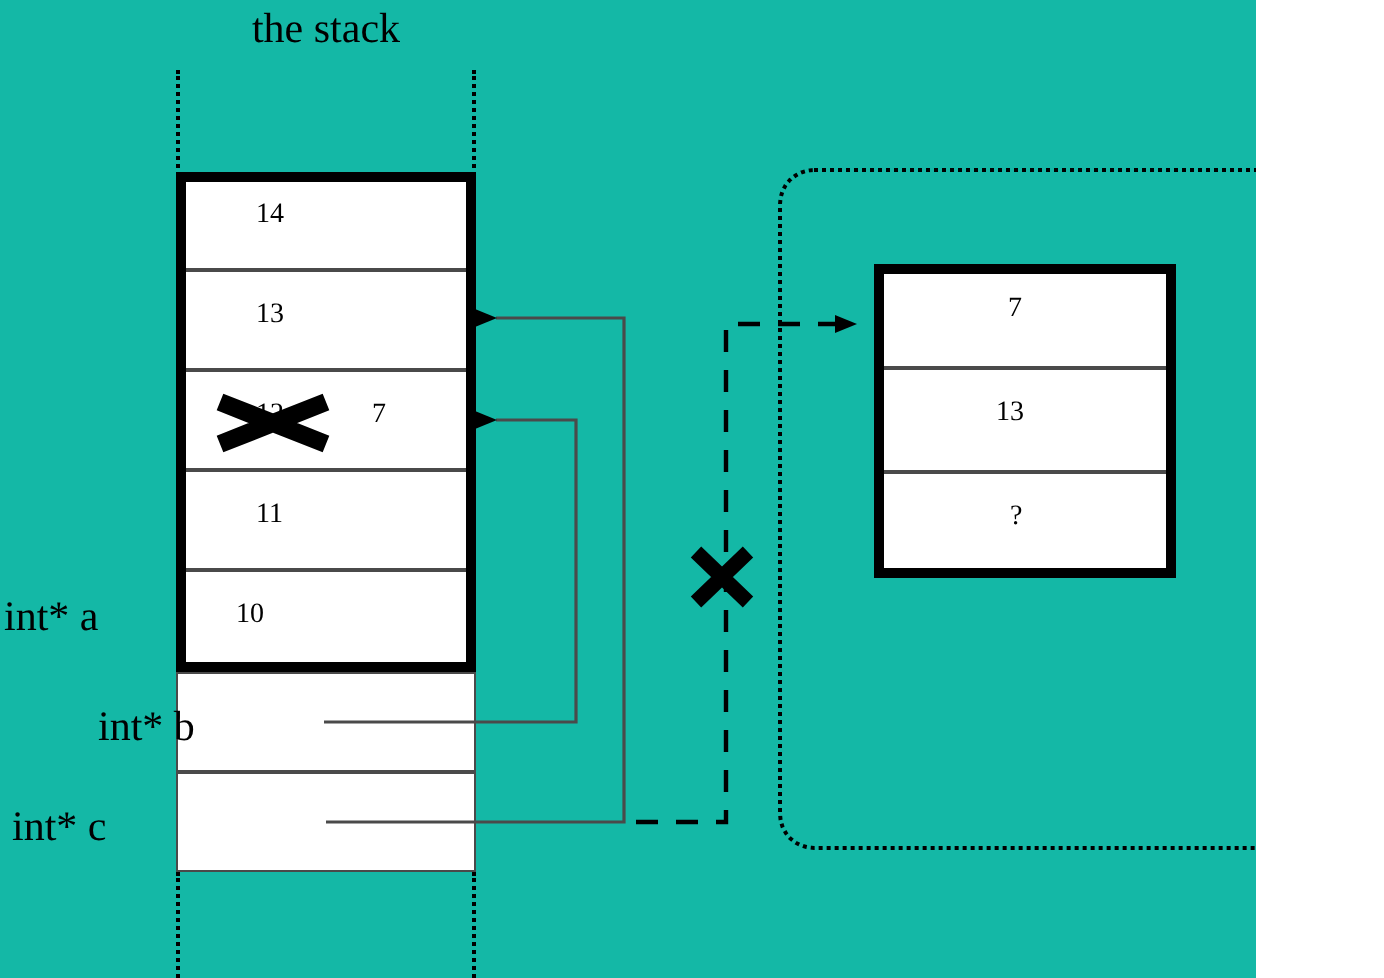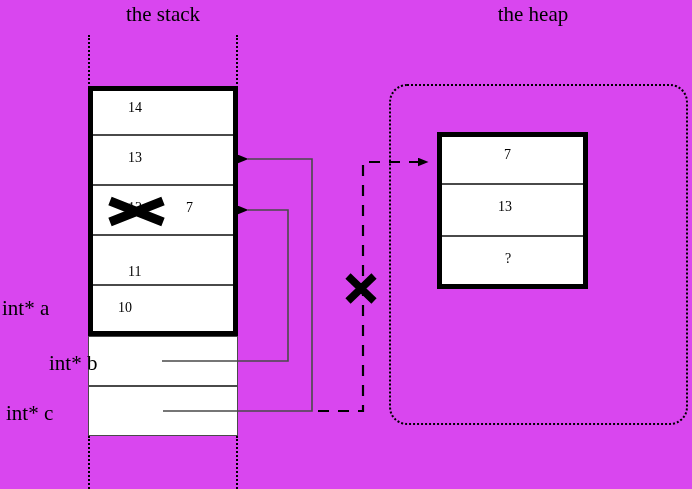--- a/index.html
+++ b/index.html
@@ -2,23 +2,23 @@
 <html><head>
 <meta charset="utf-8">
 <style>
   html, body {
     margin: 0;
     padding: 0;
     background: #ffffff;
   }
   #canvas {
     position: relative;
-    width: 692px;
+    width: 628px;
     height: 489px;
-    background: #d946ef;
+    background: #14b8a6;
     font-family: "Liberation Serif", "DejaVu Serif", serif;
     overflow: hidden;
   }
   .title {
     position: absolute;
     font-size: 21px;
     color: #000000;
     white-space: nowrap;
     text-align: center;
   }
@@ -78,41 +78,40 @@
     overflow: visible;
     pointer-events: none;
   }
 </style>
 </head>
 <body>
 
 <div id="canvas">
 
   <div class="title" id="stack-title">the stack</div>
-  <div class="title" id="heap-title">the heap</div>
 
   <div class="dotted-v" style="left:88px; top:35px; height:53px;"></div>
   <div class="dotted-v" style="left:236px; top:35px; height:53px;"></div>
   <div class="dotted-v" style="left:88px; top:436px; height:53px;"></div>
   <div class="dotted-v" style="left:236px; top:436px; height:53px;"></div>
 
   <div id="heap-region" style="left:389px; top:84px; width:299px; height:341px;"></div>
 
   <div class="thick-box" style="left:88px; top:86px; width:150px; height:250px;"></div>
 
   <div class="divider" style="left:93px; top:134px; width:140px;"></div>
   <div class="divider" style="left:93px; top:184px; width:140px;"></div>
   <div class="divider" style="left:93px; top:234px; width:140px;"></div>
   <div class="divider" style="left:93px; top:284px; width:140px;"></div>
 
   <div class="cell-value" style="left:128px; top:100px;">14</div>
   <div class="cell-value" style="left:128px; top:150px;">13</div>
   <div class="cell-value" style="left:128px; top:200px;">12</div>
   <div class="cell-value" style="left:186px; top:200px;">7</div>
-  <div class="cell-value" style="left:128px; top:250px;margin-top:14px;">11</div>
+  <div class="cell-value" style="left:128px; top:250px;">11</div>
   <div class="cell-value" style="left:118px; top:300px;">10</div>
 
   <div class="thin-box" style="left:88px; top:336px; width:150px; height:50px;"></div>
   <div class="thin-box" style="left:88px; top:386px; width:150px; height:50px;"></div>
 
   <div class="slot-label" style="left:2px; top:296px;">int* a</div>
   <div class="slot-label" style="left:2px; top:351px;margin-left:47px;">int* b</div>
   <div class="slot-label" style="left:6px; top:401px;">int* c</div>
 
   <div class="thick-box" style="left:437px; top:132px; width:151px; height:157px;"></div>

